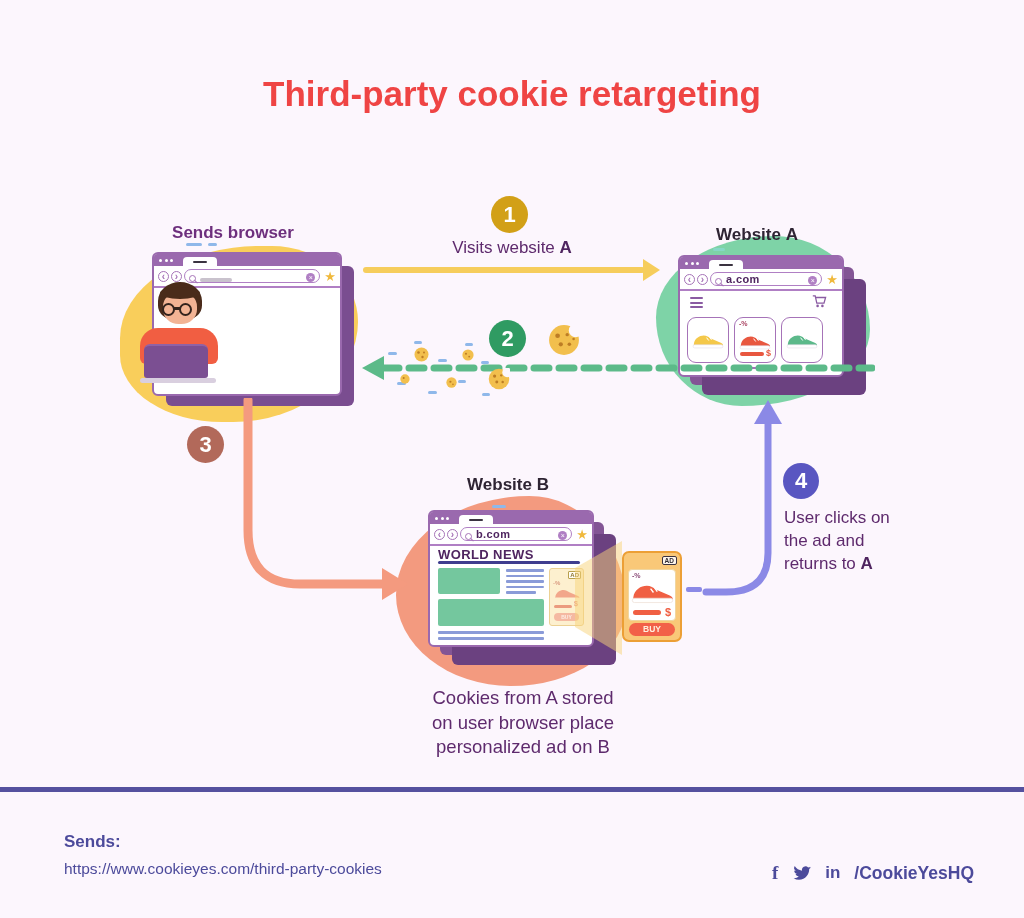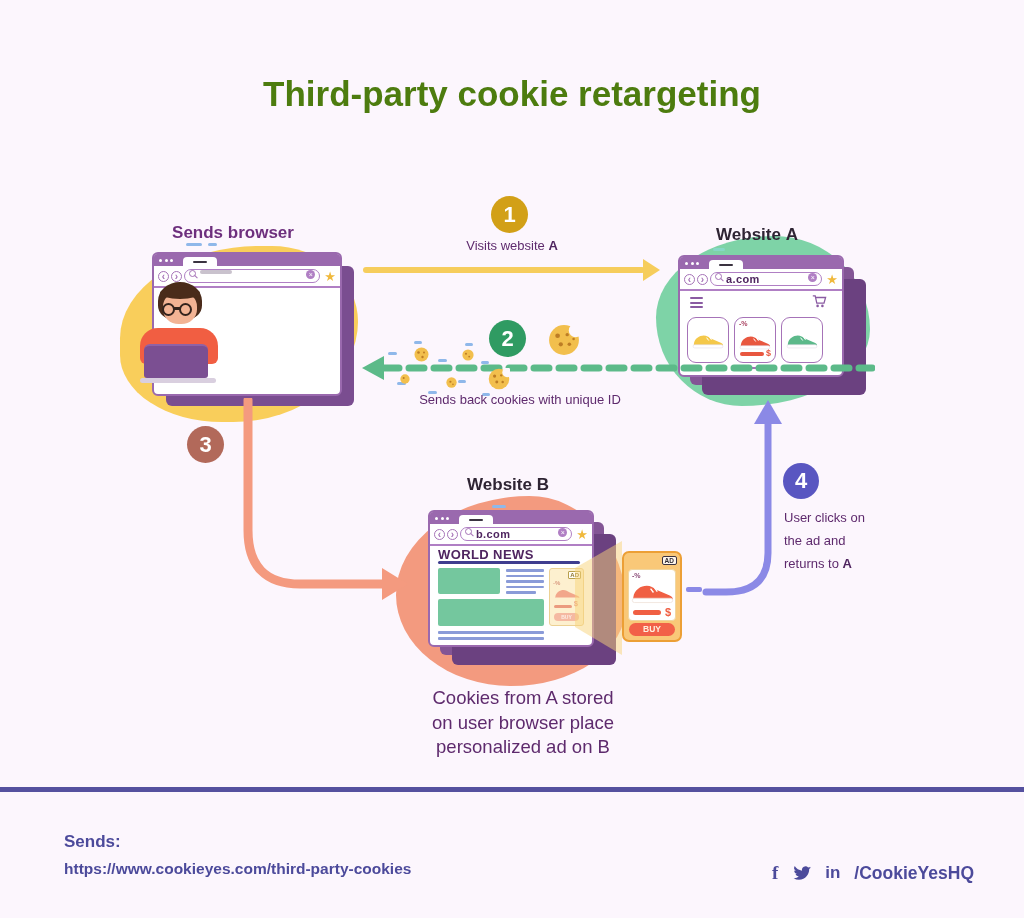--- a/index.html
+++ b/index.html
@@ -15,32 +15,32 @@
   .bshadow.mid{background:#835595;}
   .bshadow.dark{background:#6b4180;}
   .tbar{height:12px;background:#9a69ae;display:flex;align-items:flex-end;padding:0 5px;border-radius:3px 3px 0 0;}
   .dots{display:flex;gap:2.5px;align-items:center;height:12px;}
   .dot{width:3px;height:3px;border-radius:50%;background:#fff;}
   .tab{width:34px;height:9px;background:#fff;border-radius:4px 4px 0 0;margin-left:10px;display:flex;align-items:center;justify-content:center;}
   .tabdash{width:14px;height:2px;background:#3a3340;border-radius:1px;}
   .urlrow{height:20px;display:flex;align-items:center;padding:0 4px;gap:2px;border-bottom:2px solid #b07fc4;}
   .navc{width:11px;height:11px;border:1.2px solid #a673b8;border-radius:50%;color:#a673b8;
         font-size:10px;line-height:10px;text-align:center;font-weight:700;flex:0 0 auto;box-sizing:border-box;}
-  .pill{flex:1;height:12px;border:1.2px solid #b07fc4;border-radius:7px;display:flex;align-items:flex-start;padding:0 4px;gap:4px;}
+  .pill{flex:1;height:12px;border:1.2px solid #b07fc4;border-radius:7px;display:flex;align-items:flex-end;padding:0 4px;gap:4px;}
   .mag{width:5px;height:5px;border:1.3px solid #a673b8;border-radius:50%;position:relative;flex:0 0 auto;}
   .mag::after{content:"";position:absolute;width:3.5px;height:1.3px;background:#a673b8;transform:rotate(45deg);right:-2.8px;bottom:-1.2px;}
   .ghostpill{width:32px;height:4px;background:#c9c2cd;border-radius:2px;}
   .urltxt{font-size:11px;color:#4f2560;font-weight:600;letter-spacing:.4px;}
   .closec{margin-left:auto;width:9px;height:9px;background:#b07fc4;border-radius:50%;color:#fff;font-size:7px;line-height:9px;text-align:center;flex:0 0 auto;}
   .star{color:#f0b93c;font-size:13px;line-height:13px;margin-left:2px;flex:0 0 auto;}
 
   
   .stepcircle{position:absolute;width:37px;height:37px;border-radius:50%;display:flex;align-items:center;
               justify-content:center;color:#fff;font-size:22px;font-weight:800;z-index:7;}
-  .steptext{position:absolute;color:#5e2a6d;font-size:13px;font-weight:500;z-index:7;}
+  .steptext{position:absolute;color:#5e2a6d;font-size:17px;font-weight:500;z-index:7;}
   .steptext b{font-weight:800;color:#4f2560;}
   .nodelabel{position:absolute;z-index:7;font-size:17px;text-align:center;}
   .nodelabel b{font-weight:800;}
 
   .dash{position:absolute;height:2.5px;border-radius:2px;background:#8fb8ea;z-index:4;}
   .cookie{position:absolute;z-index:5;}
 
   
   .prodcard{width:42px;height:46px;border:1.5px solid #a673b8;border-radius:9px;position:relative;
             display:flex;align-items:center;justify-content:center;background:#fff;box-sizing:border-box;}
@@ -49,21 +49,21 @@
   
   .footer-text{color:#4c4a9b;}
 
   svg{display:block;}
 </style>
 </head>
 <body>
 
 <div id="stage">
 
-  <div class="abs" style="left:0;right:0;top:74px;text-align:center;font-size:35px;font-weight:800;color:#4d7c0f;">Third-party cookie retargeting</div>
+  <div class="abs" style="left:0;right:0;top:74px;text-align:center;font-size:35px;font-weight:800;color:#ef4444;">Third-party cookie retargeting</div>
 
   <div class="blob" style="left:120px;top:246px;width:238px;height:176px;background:#f9ce5b;border-radius:62% 38% 55% 45% / 55% 45% 60% 40%;"></div>
   <div class="blob" style="left:656px;top:236px;width:214px;height:170px;background:#7ed3a7;border-radius:55% 45% 60% 40% / 48% 55% 45% 52%;"></div>
   <div class="blob" style="left:396px;top:496px;width:230px;height:190px;background:#f39a7f;border-radius:58% 42% 50% 50% / 52% 58% 42% 48%;"></div>
 
   <div class="nodelabel" style="left:133px;width:200px;top:223px;color:#6d2f7d;font-weight:600;">Sends browser</div>
 
   <div class="bshadow mid" style="left:166px;top:266px;width:188px;height:140px;background:#7a4d90;"></div>
 
   <div class="dash" style="left:186px;top:243px;width:16px;"></div>
@@ -229,21 +229,20 @@
   <div class="dash" style="left:388px;top:352px;width:9px;"></div>
   <div class="dash" style="left:414px;top:341px;width:8px;"></div>
   <div class="dash" style="left:438px;top:359px;width:9px;"></div>
   <div class="dash" style="left:465px;top:343px;width:8px;"></div>
   <div class="dash" style="left:481px;top:361px;width:8px;"></div>
   <div class="dash" style="left:397px;top:382px;width:9px;"></div>
   <div class="dash" style="left:428px;top:391px;width:9px;"></div>
   <div class="dash" style="left:458px;top:380px;width:8px;"></div>
   <div class="dash" style="left:482px;top:393px;width:8px;"></div>
 
-  <div class="steptext" style="left:345px;width:350px;top:392px;text-align:center;">Sends back cookies with unique ID</div>
 
   <div class="stepcircle" style="left:187px;top:426px;background:#b2695a;">3</div>
 
   <svg class="abs" style="left:242px;top:398px;z-index:4;" width="180" height="210" viewBox="0 0 180 210">
     <path d="M6 2 L6 132 Q6 186 58 186 L140 186" fill="none" stroke="#f49a7f" stroke-width="9" stroke-linecap="round"></path>
     <polygon points="140,170 166,186 140,202" fill="#f49a7f"></polygon>
   </svg>
 
   <div class="nodelabel" style="left:408px;width:200px;top:475px;color:#2e2433;font-weight:600;">
     <span>Website </span><b>B</b>
@@ -336,21 +335,21 @@
 
   <div class="steptext" style="left:784px;width:150px;top:506px;line-height:23px;">
     <div>User clicks on</div>
     <div>the ad and</div>
     <div><span>returns to </span><b>A</b></div>
   </div>
 
   <div class="abs" style="left:0;top:787px;width:1024px;height:4.5px;background:#55519f;"></div>
 
   <div class="abs footer-text" style="left:64px;top:832px;font-size:17px;font-weight:700;">Sends:</div>
-  <div class="abs footer-text" style="left:64px;top:860px;font-size:15.5px;font-weight:700;">https://www.cookieyes.com/third-party-cookies</div>
+  <div class="abs footer-text" style="left:64px;top:860px;font-size:15.5px;font-weight:400;">https://www.cookieyes.com/third-party-cookies</div>
 
 
   <div class="abs" style="right:50px;top:862px;display:flex;align-items:center;gap:14px;">
     <span class="footer-text" style="font-size:19px;font-weight:800;font-family:'Liberation Serif',serif;">f</span>
     <svg width="19" height="16" viewBox="0 0 24 20">
       <path d="M23 2.1c-.8.4-1.7.7-2.6.8A4.5 4.5 0 0 0 12.7 7 12.8 12.8 0 0 1 3.4 1.2a4.5 4.5 0 0 0 1.4 6 4.4 4.4 0 0 1-2-.5v.1a4.5 4.5 0 0 0 3.6 4.4 4.6 4.6 0 0 1-2 .1 4.5 4.5 0 0 0 4.2 3.1A9 9 0 0 1 2 16.5a12.7 12.7 0 0 0 6.9 2c8.3 0 12.8-6.9 12.8-12.8v-.6c.9-.6 1.6-1.4 2.2-2.3-.8.4-1.7.6-2.6.7A4.5 4.5 0 0 0 23 2.1z" fill="#4c4a9b"></path>
     </svg>
     <span class="footer-text" style="font-size:17px;font-weight:800;">in</span>
     <span class="footer-text" style="font-size:17.5px;font-weight:600;">/CookieYesHQ</span>
   </div>

